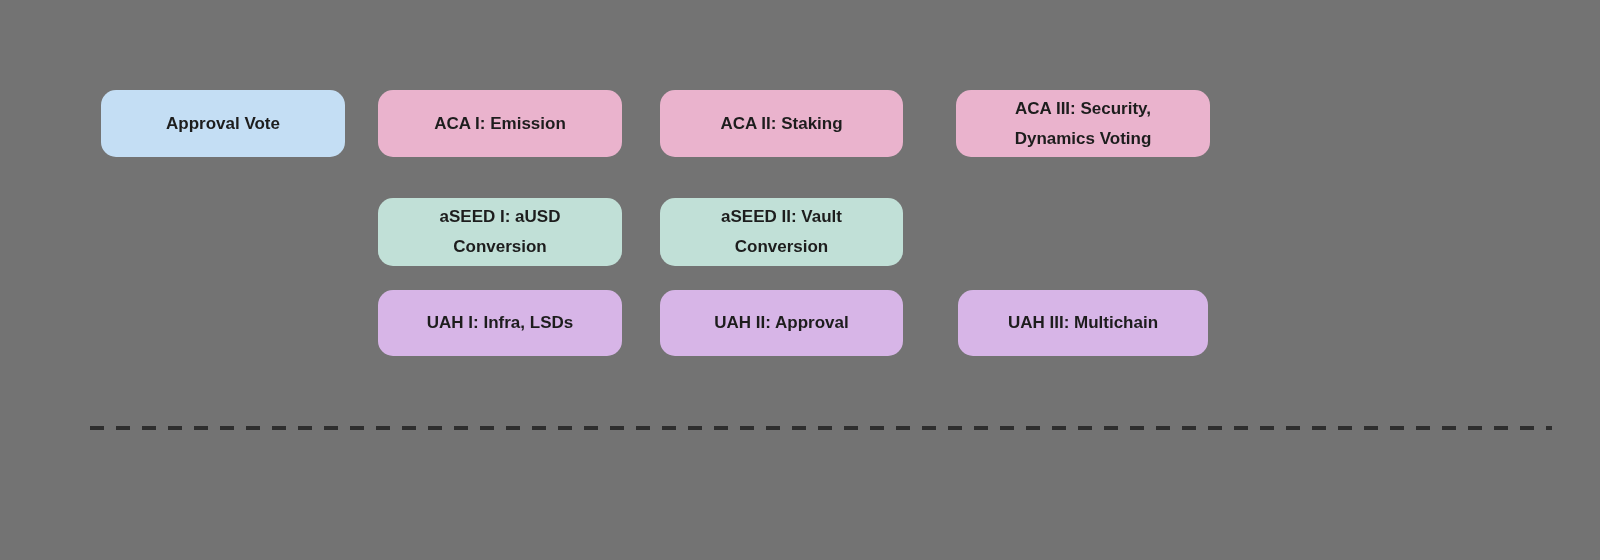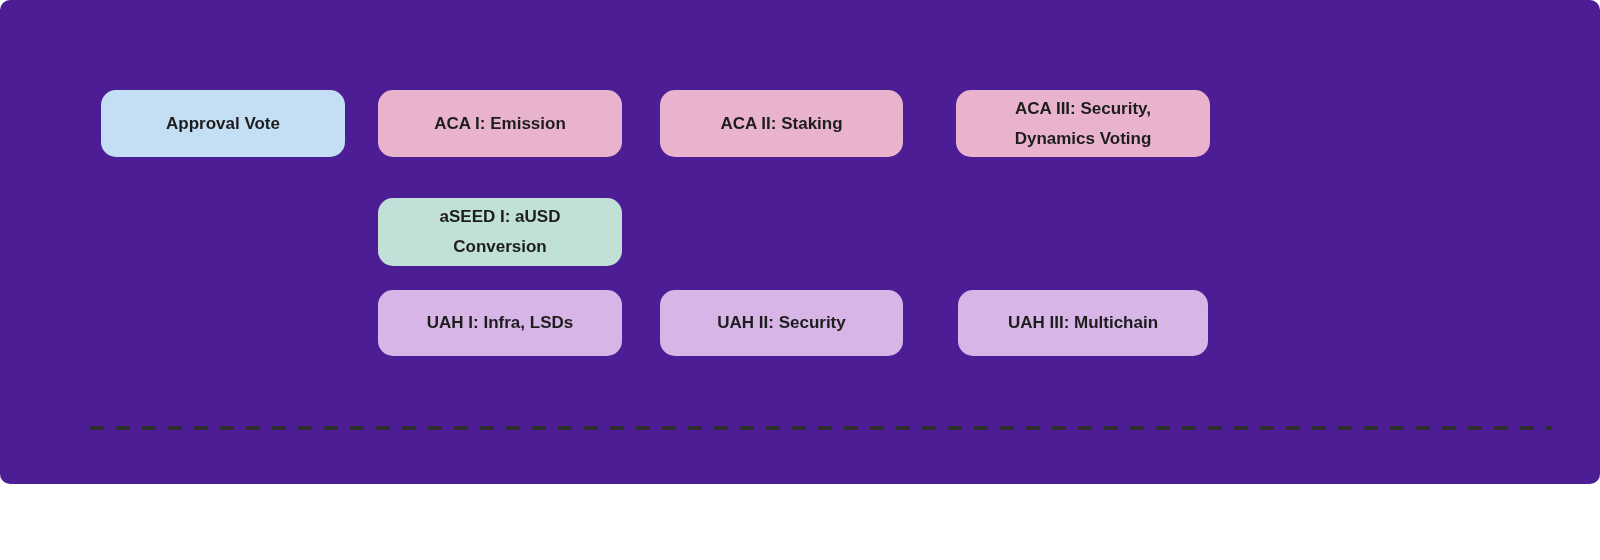--- a/index.html
+++ b/index.html
@@ -3,25 +3,24 @@
 <meta charset="utf-8">
 <style>
   html, body {
     margin: 0;
     padding: 0;
     background: #ffffff;
   }
   .canvas {
     position: relative;
     width: 1600px;
-    height: 484px;
-    background: #4c1d95;
+    height: 560px;
+    background: #737373;
     font-family: "Liberation Sans", sans-serif;
     overflow: hidden;
-    border-radius: 10px;
   }
   .box {
     position: absolute;
     display: flex;
     align-items: center;
     justify-content: center;
     text-align: center;
     border-radius: 15px;
     font-size: 17px;
     font-weight: bold;
@@ -72,23 +71,24 @@
   <div class="box blue r1 c1">Approval Vote</div>
 
   <div class="box pink r1 c3">ACA II: Staking</div>
 
   <div class="box pink r1 c2">ACA I: Emission</div>
 
   <div class="box pink r1 c4-aca">ACA III: Security, Dynamics Voting</div>
 
   <div class="box teal r2 c2">aSEED I: aUSD Conversion</div>
 
+  <div class="box teal r2 c3">aSEED II: Vault Conversion</div>
 
 
   <div class="box purple r3 c2">UAH I: Infra, LSDs</div>
 
-  <div class="box purple r3 c3">UAH II: Security</div>
+  <div class="box purple r3 c3">UAH II: Approval</div>
 
   <div class="box purple r3 c4-uah">UAH III: Multichain</div>
 
   <div class="dashed-line"></div>
 
 </div>
 
 </body></html>

